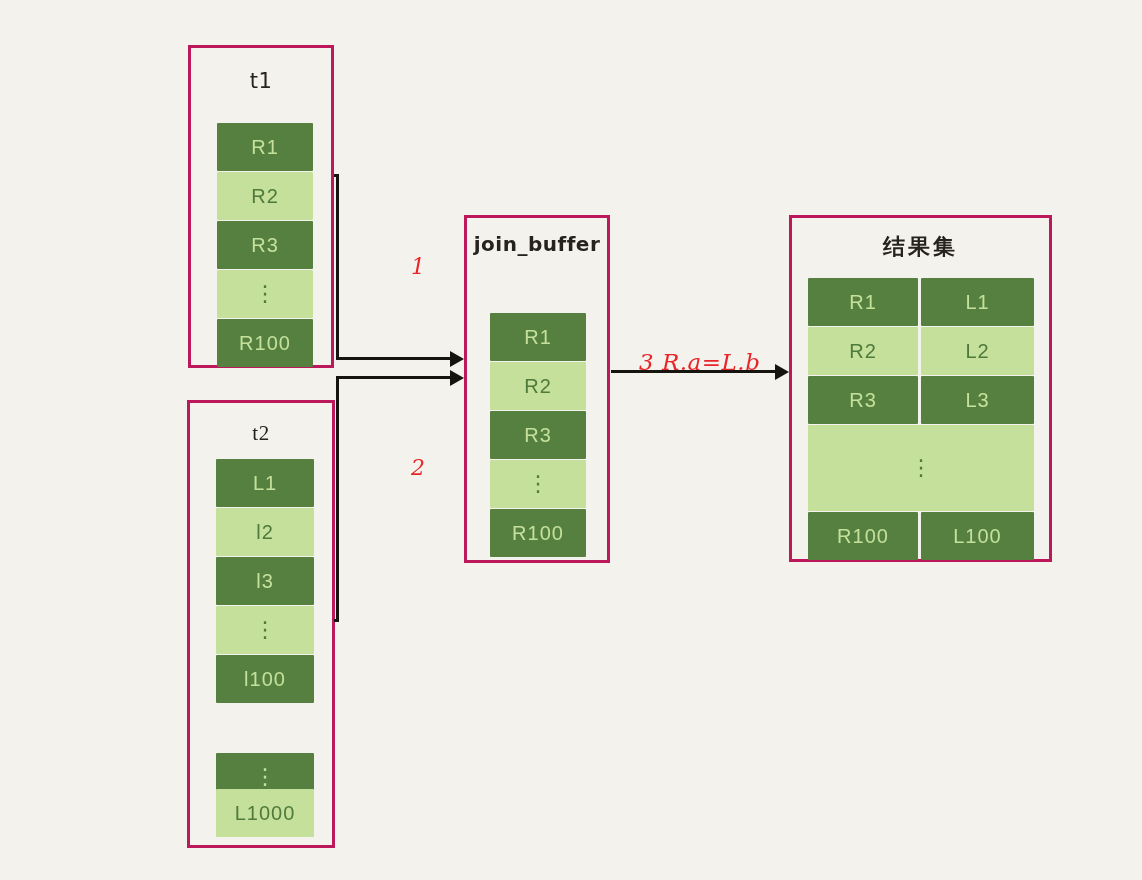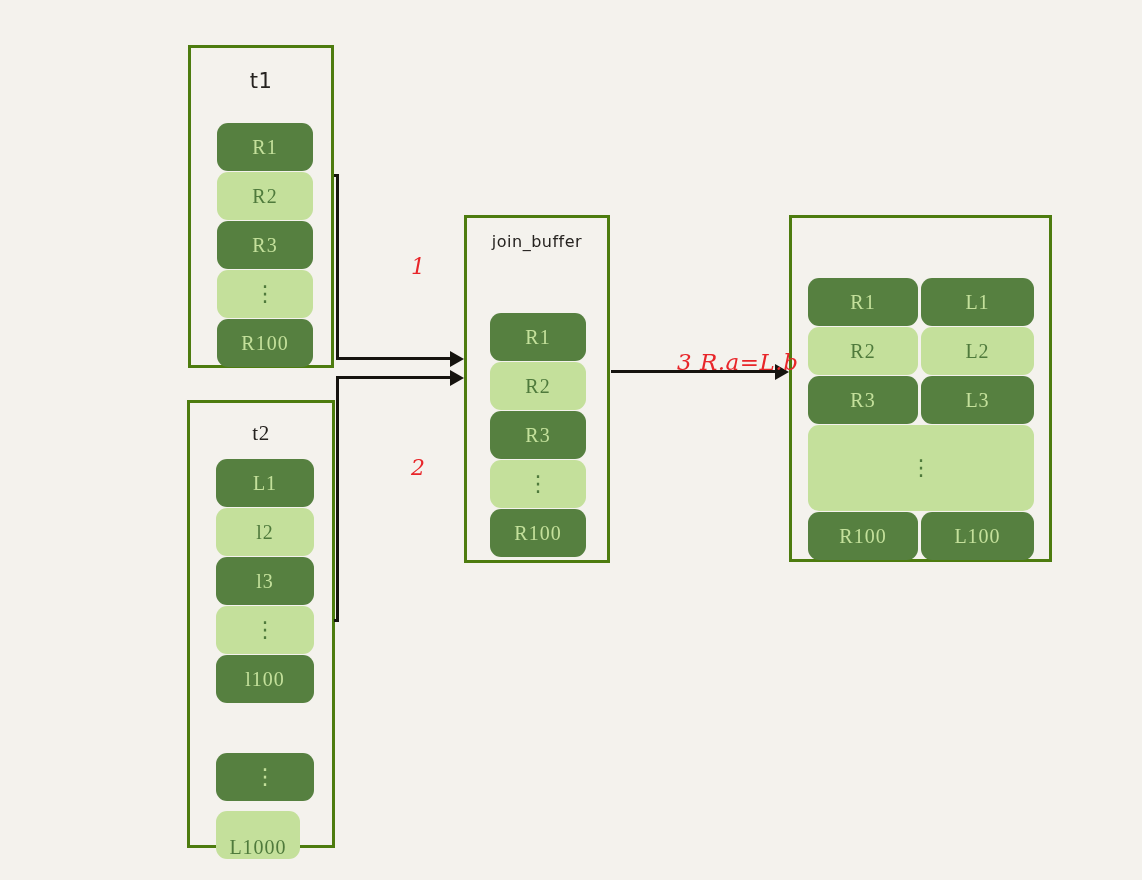--- a/index.html
+++ b/index.html
@@ -16,21 +16,21 @@
     width: 1142px;
     height: 880px;
     background: #f4f2ed;
     overflow: hidden;
   }
 
   
   .tbox {
     position: absolute;
     background: #f4f2ed;
-    border: 3px solid #4d7c0f;
+    border: 3px solid #be185d;
     box-sizing: border-box;
   }
   .tbox-title {
     position: absolute;
     left: 0;
     width: 100%;
     text-align: center;
     color: #25221f;
     font-family: "DejaVu Sans", sans-serif;
     font-size: 21px;
@@ -39,25 +39,25 @@
   .tbox-title.cn {
     font-weight: bold;
     font-size: 22px;
     letter-spacing: 3px;
   }
 
   
   .cell {
     position: absolute;
     box-sizing: border-box;
-    border-radius: 11px;
+    border-radius: 1px;
     display: flex;
     align-items: center;
     justify-content: center;
-    font-family: Liberation Serif, serif;
+    font-family: Liberation Sans, sans-serif;
     font-size: 20px;
     letter-spacing: 1px;
     user-select: none;
   }
   .cell.dark {
     background: #568040;
     color: #c4e09b;
   }
   .cell.light {
     background: #c4e09b;
@@ -139,46 +139,47 @@
       </div>
     <div class="cell light" style="left:26px; top:203px; width:98px; height:48px;">
       <span class="dots">⋮</span>
       </div>
     <div class="cell dark" style="left:26px; top:252px; width:98px; height:48px;">
       <span>l100</span>
       </div>
     <div class="cell dark" style="left:26px; top:350px; width:98px; height:48px;">
       <span class="dots">⋮</span>
       </div>
-    <div class="cell light" style="left:26px; top:408px; width:84px; height:48px;align-items:flex-end;">
+    <div class="cell light" style="left:26px; top:386px; width:98px; height:48px;">
       <span>L1000</span>
       </div>
   </div>
 
   <div class="tbox" style="left:464px; top:215px; width:146px; height:348px;">
-    <div class="tbox-title" style="top:14px; font-size:16px;">join_buffer</div>
+    <div class="tbox-title" style="top:14px; font-size:20px;font-weight:bold;">join_buffer</div>
 
     <div class="cell dark" style="left:23px; top:95px;  width:96px; height:48px;">
       <span>R1</span>
       </div>
     <div class="cell light" style="left:23px; top:144px; width:96px; height:48px;">
       <span>R2</span>
       </div>
     <div class="cell dark" style="left:23px; top:193px; width:96px; height:48px;">
       <span>R3</span>
       </div>
     <div class="cell light" style="left:23px; top:242px; width:96px; height:48px;">
       <span class="dots">⋮</span>
       </div>
     <div class="cell dark" style="left:23px; top:291px; width:96px; height:48px;">
       <span>R100</span>
       </div>
   </div>
 
   <div class="tbox" style="left:789px; top:215px; width:263px; height:347px;">
+    <div class="tbox-title cn" style="top:14px;">结果集</div>
 
     <div class="cell dark" style="left:16px; top:60px; width:110px; height:48px;">
       <span>R1</span>
       </div>
     <div class="cell dark" style="left:129px; top:60px; width:113px; height:48px;">
       <span>L1</span>
       </div>
 
     <div class="cell light" style="left:16px; top:109px; width:110px; height:48px;">
       <span>R2</span>
@@ -213,15 +214,15 @@
   <div class="label-red" style="left:411px; top:254px;">1</div>
 
   <div class="conn" style="left:336px; top:376px; width:3px; height:246px; background:#15140f;"></div>
   <div class="conn" style="left:334px; top:619px; width:5px; height:3px; background:#15140f;"></div>
   <div class="conn" style="left:336px; top:376px; width:116px; height:3px; background:#15140f;"></div>
   <div class="arrowhead" style="left:450px; top:370px;"></div>
   <div class="label-red" style="left:411px; top:455px;">2</div>
 
   <div class="conn" style="left:611px; top:370px; width:166px; height:3px; background:#15140f;"></div>
   <div class="arrowhead" style="left:775px; top:364px;"></div>
-  <div class="label-red eq" style="left:639px; top:349px;margin-left:38px;">3  R.a=L.b</div>
+  <div class="label-red eq" style="left:639px; top:349px;">3  R.a=L.b</div>
 
 </div>
 
 </body></html>

